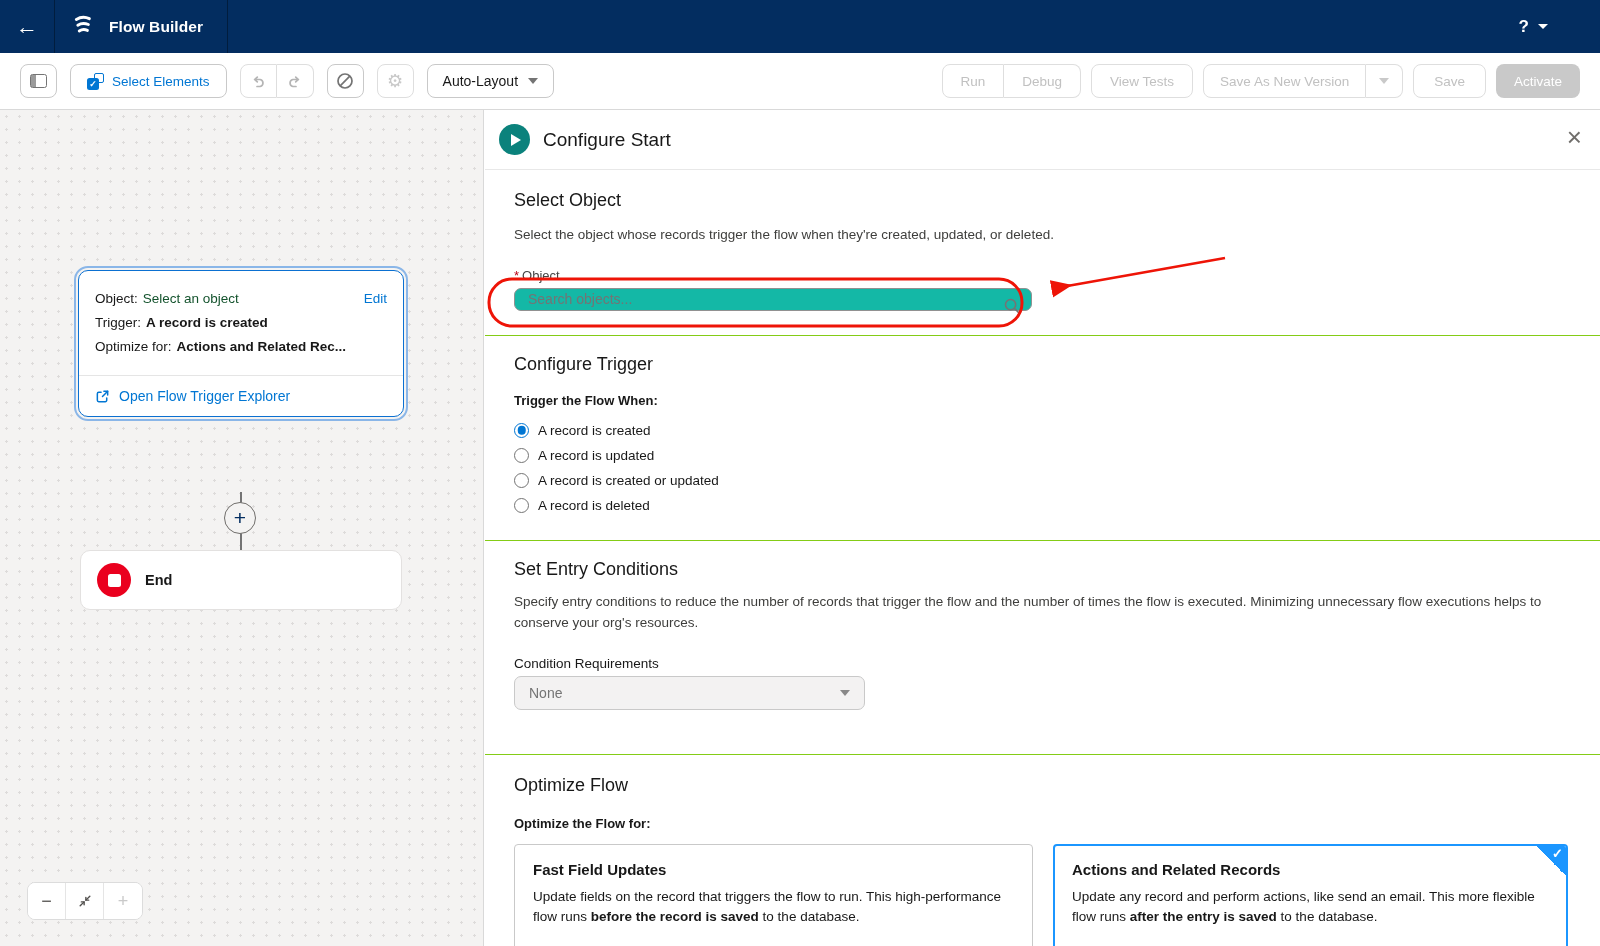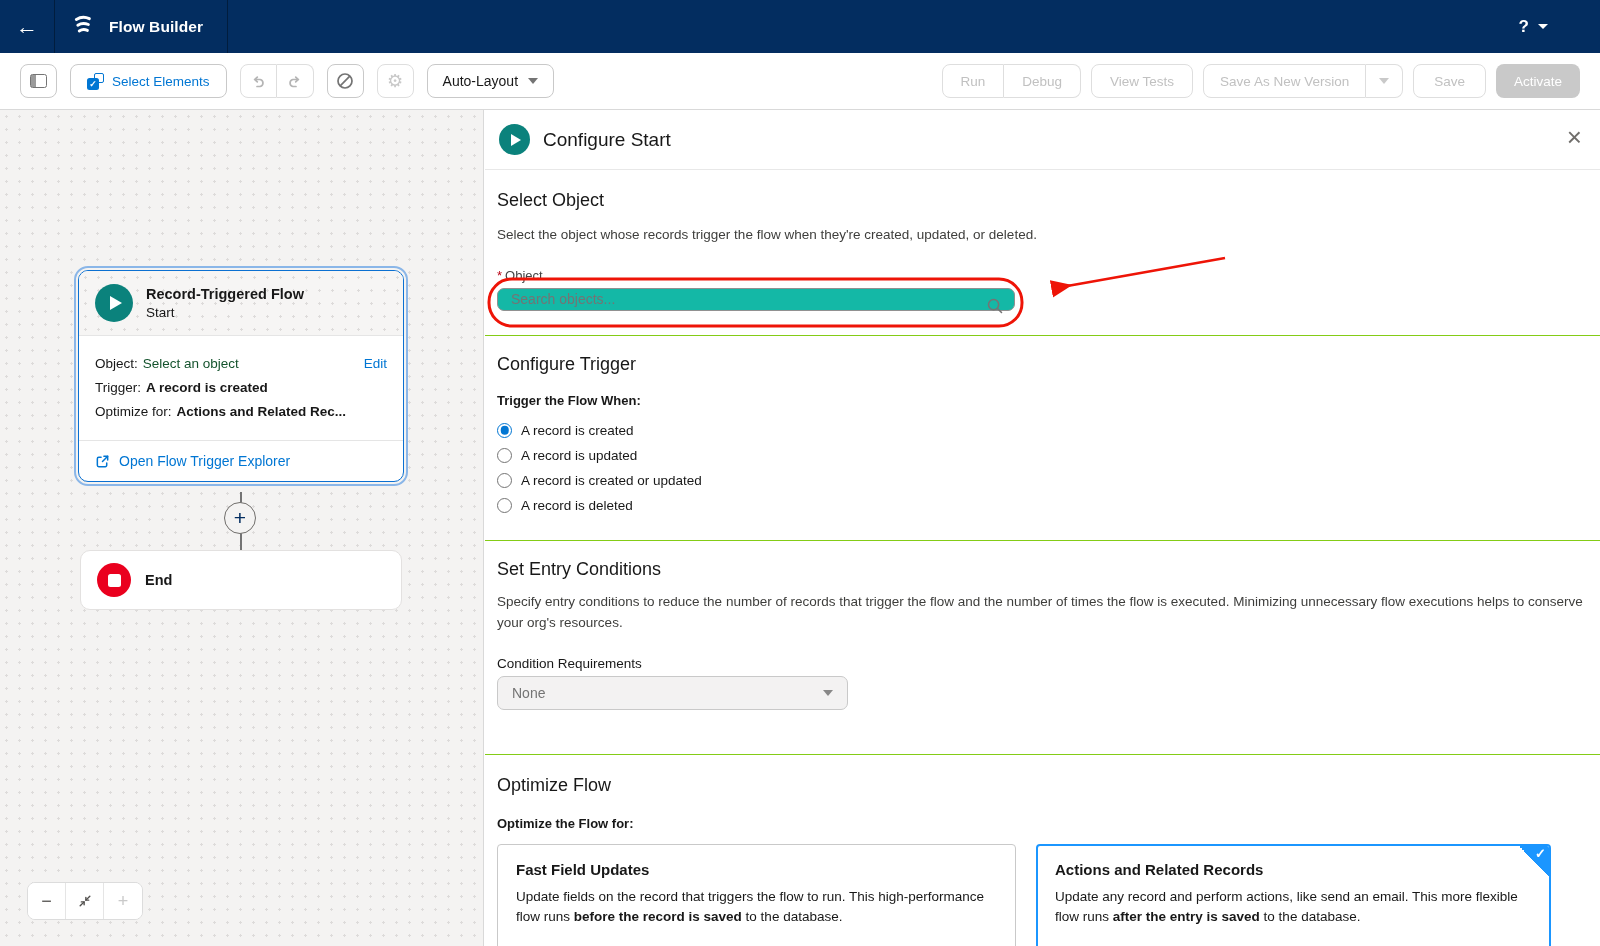--- a/index.html
+++ b/index.html
@@ -82,21 +82,21 @@
   .zoom-btn.disabled { color:#c9c9c9; cursor:default; }
 
   
   .panel { position:absolute; left:485px; top:0; right:0; bottom:0; background:#fff; overflow:hidden; }
   .panel-header { height:60px; display:flex; align-items:center; gap:13px; padding:0 14px; border-bottom:1px solid #e8e8e8; }
   .play-circle.sm { width:31px; height:31px; }
   .play-circle.sm .play-tri { border-left-width:10px; border-top-width:6px; border-bottom-width:6px; margin-left:2px; }
   .panel-title { font-size:19px; font-weight:400; color:#181818; }
   .close-btn { position:absolute; top:14px; right:18px; font-size:26px; font-weight:300; color:#706e6b; background:none; border:none; cursor:pointer; line-height:1; }
 
-  .section { padding:20px 12px 24px; }
+  .section { padding:20px 29px 24px; }
   .section + .section { border-top:1px solid #84cc16; }
   .sec-heading { font-size:18px; font-weight:500; color:#181818; }
   .sec-desc { font-size:13.5px; color:#3e3e3c; margin-top:14px; line-height:1.55; }
   .field-label { font-size:13px; color:#444; margin-top:22px; display:flex; align-items:baseline; gap:3px; }
   .req { color:#ba0517; }
   .group-label { font-size:13px; font-weight:700; margin-top:18px; }
 
   .search-wrap { position:relative; width:518px; margin-top:5px; }
   .search-input { width:100%; height:23px; border:1px solid #919191; border-radius:7px; padding:0 38px 0 13px; font-size:14px; font-family:inherit; color:#181818; outline:none; background:#14b8a6; }
   .search-input::placeholder { color:#747474; }
@@ -206,29 +206,20 @@
   </div>
 </div>
 
 <div class="main">
 
   <div class="canvas">
 
     <div class="connector-line"></div>
 
     <div class="start-card">
-      <div class="start-card-header">
-        <div class="play-circle">
-            <div class="play-tri"></div>
-          </div>
-        <div>
-          <div class="start-card-title">Record-Triggered Flow</div>
-          <div class="start-card-sub">Start</div>
-        </div>
-      </div>
       <div class="start-card-body">
         <div class="start-row">
           <span>Object:</span>
           <span class="muted">Select an object</span>
           <a class="link edit">Edit</a>
         </div>
         <div class="start-row">
           <span>Trigger:</span>
           <span class="bold">A record is created</span>
         </div>

